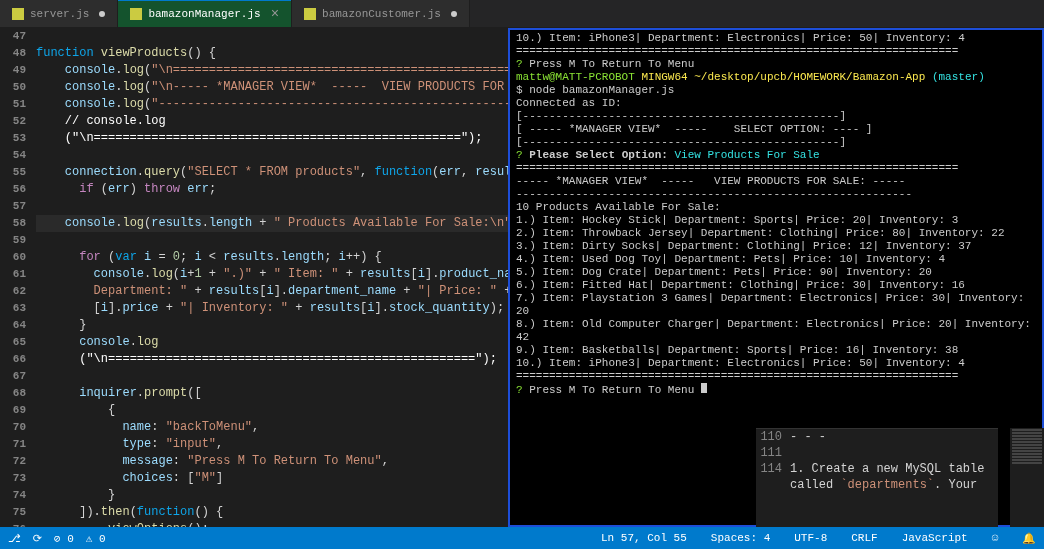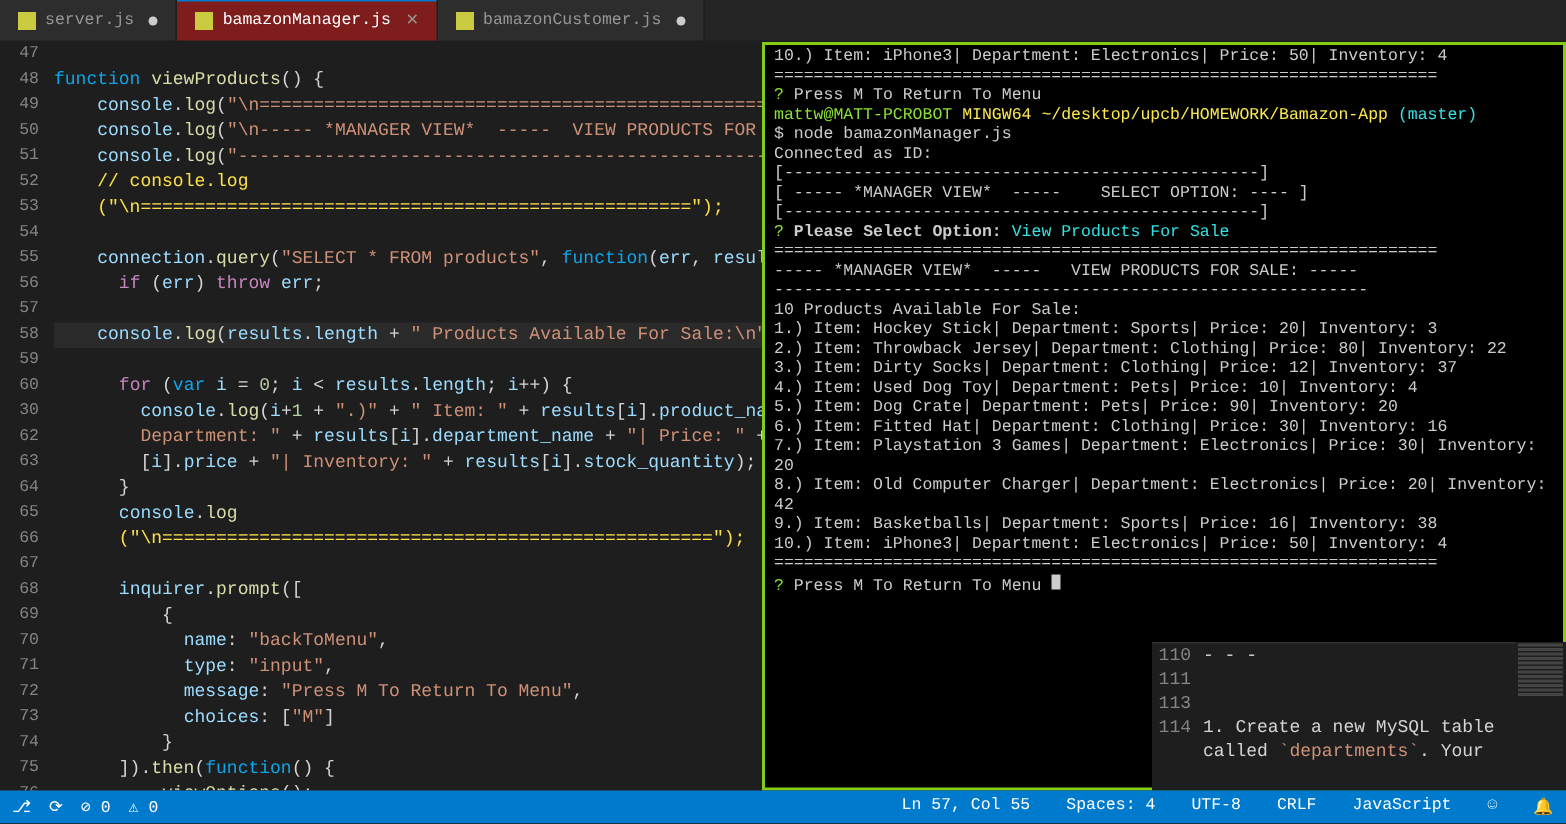--- a/index.html
+++ b/index.html
@@ -1,32 +1,32 @@
 <!DOCTYPE html>
 <html><head>
 <meta charset="utf-8">
 <style>
 * { margin:0; padding:0; box-sizing:border-box; }
 body { font-family:Consolas,"Courier New",monospace; font-size:12px; background:#1e1e1e; color:#d4d4d4; width:1044px; height:549px; overflow:hidden; position:relative; }
 .tabs { height:28px; background:#252526; display:flex; border-bottom:1px solid #1e1e1e; }
 .tab { padding:0 12px; display:flex; align-items:center; gap:6px; color:#969696; font-size:11px; background:#2d2d2d; border-right:1px solid #1e1e1e; position:relative; }
-.tab.active { background:#7f1d1d; color:#fff; }
+.tab.active { background:#14532d; color:#fff; }
 .tab.active::before { content:""; position:absolute; top:0; left:0; right:0; height:1px; background:#007acc; }
 .tab-icon { width:12px; height:12px; background:#cbcb41; display:inline-block; }
 .tab-close { font-size:14px; color:#969696; margin-left:4px; }
 .tab-dot { width:6px; height:6px; border-radius:50%; background:#ccc; margin-left:4px; }
 .main { display:flex; height:calc(100% - 50px); }
 .editor { flex:0 0 508px; display:flex; overflow:hidden; }
-.gutter { width:36px; text-align:right; color:#858585; padding-right:10px; line-height:17px; font-size:11px; }
+.gutter { width:36px; text-align:right; color:#858585; padding-right:10px; line-height:17px; font-size:11px;font-weight:bold; }
 .code { flex:1; line-height:17px; font-size:12px; white-space:pre; overflow:hidden; }
 .hl-line { background:#2a2a2a; display:inline-block; width:100%; }
-.k { color:#0ea5e9; } .kw { color:#c586c0; } .fn { color:#dcdcaa;margin-top:24px; } .s { color:#ce9178; } .v { color:#9cdcfe; } .n { color:#b5cea8; } .c { color:#fde047; }
-.terminal { flex:0 0 536px; background:#000; color:#ccc; padding:2px 6px; line-height:13px; font-size:11px; border:2px solid #84cc16; box-sizing:border-box; overflow:hidden; white-space:pre-wrap; position:relative; }
+.k { color:#0ea5e9; } .kw { color:#c586c0; } .fn { color:#dcdcaa;margin-top:24px; } .s { color:#ce9178; } .v { color:#9cdcfe; } .n { color:#b5cea8; } .c { color:#ffffff; }
+.terminal { flex:0 0 536px; background:#000; color:#ccc; padding:2px 6px; line-height:13px; font-size:11px; border:2px solid #1d4ed8; box-sizing:border-box; overflow:hidden; white-space:pre-wrap; position:relative; }
 .green { color:#8ae234; } .yellow { color:#fce94f; } .cyan { color:#34e2e2; }
-.mdpane { position:absolute; right:34px; top:428px; width:242px; height:99px; background:#1e1e1e; border-top:1px solid #333; font-size:12px; line-height:16px; color:#d4d4d4; padding-left:4px; }
+.mdpane { position:absolute; right:46px; top:428px; width:242px; height:99px; background:#1e1e1e; border-top:1px solid #333; font-size:12px; line-height:16px; color:#d4d4d4; padding-left:4px; }
 .mdline { display:flex; }
 .mdnum { width:30px; text-align:right; color:#858585; padding-right:8px; }
 .mdtxt { flex:1; }
 .mdh { color:#569cd6; font-weight:bold; }
 .mdc { color:#ce9178; }
 .minimap { position:absolute; right:0; top:428px; width:34px; height:99px; background:#1e1e1e; }
 .minimap div { height:2px; margin:1px 2px; background:#444; }
 .statusbar { position:absolute; bottom:0; left:0; right:0; height:22px; background:#007acc; color:#fff; display:flex; align-items:center; padding:0 8px; font-size:11px; gap:12px; }
 .statusbar .right { margin-left:auto; display:flex; gap:24px; }
 .cursor-blink{display:inline-block;width:6px;height:10px;background:#ccc;animation:b 1s steps(1) infinite;}
@@ -66,21 +66,21 @@
         <div>53</div>
         <div>54</div>
         <div>55</div>
         <div>56</div>
         <div>57</div>
         <div>58</div>
         <div>59</div>
         <div>60</div>
         <div></div>
         <div></div>
-        <div>30</div>
+        <div>61</div>
         <div>62</div>
         <div></div>
         <div>63</div>
         <div>64</div>
         <div>65</div>
         <div>66</div>
         <div>67</div>
         <div>68</div>
         <div>69</div>
         <div>70</div>
@@ -134,24 +134,20 @@
 <div class="mdpane" id="mdpane">
     <div class="mdline">
       <div class="mdnum">110</div>
       <div class="mdtxt">- - -</div>
     </div>
     <div class="mdline">
       <div class="mdnum">111</div>
       <div class="mdtxt"></div>
     </div>
     <div class="mdline">
-      <div class="mdnum">113</div>
-      <div class="mdtxt"></div>
-    </div>
-    <div class="mdline">
       <div class="mdnum">114</div>
       <div class="mdtxt">1. Create a new MySQL table called <span class="mdc">`departments`</span>. Your</div>
     </div>
   </div>
 <div class="minimap">
   <div></div>
     <div></div>
     <div></div>
     <div></div>
     <div></div>

